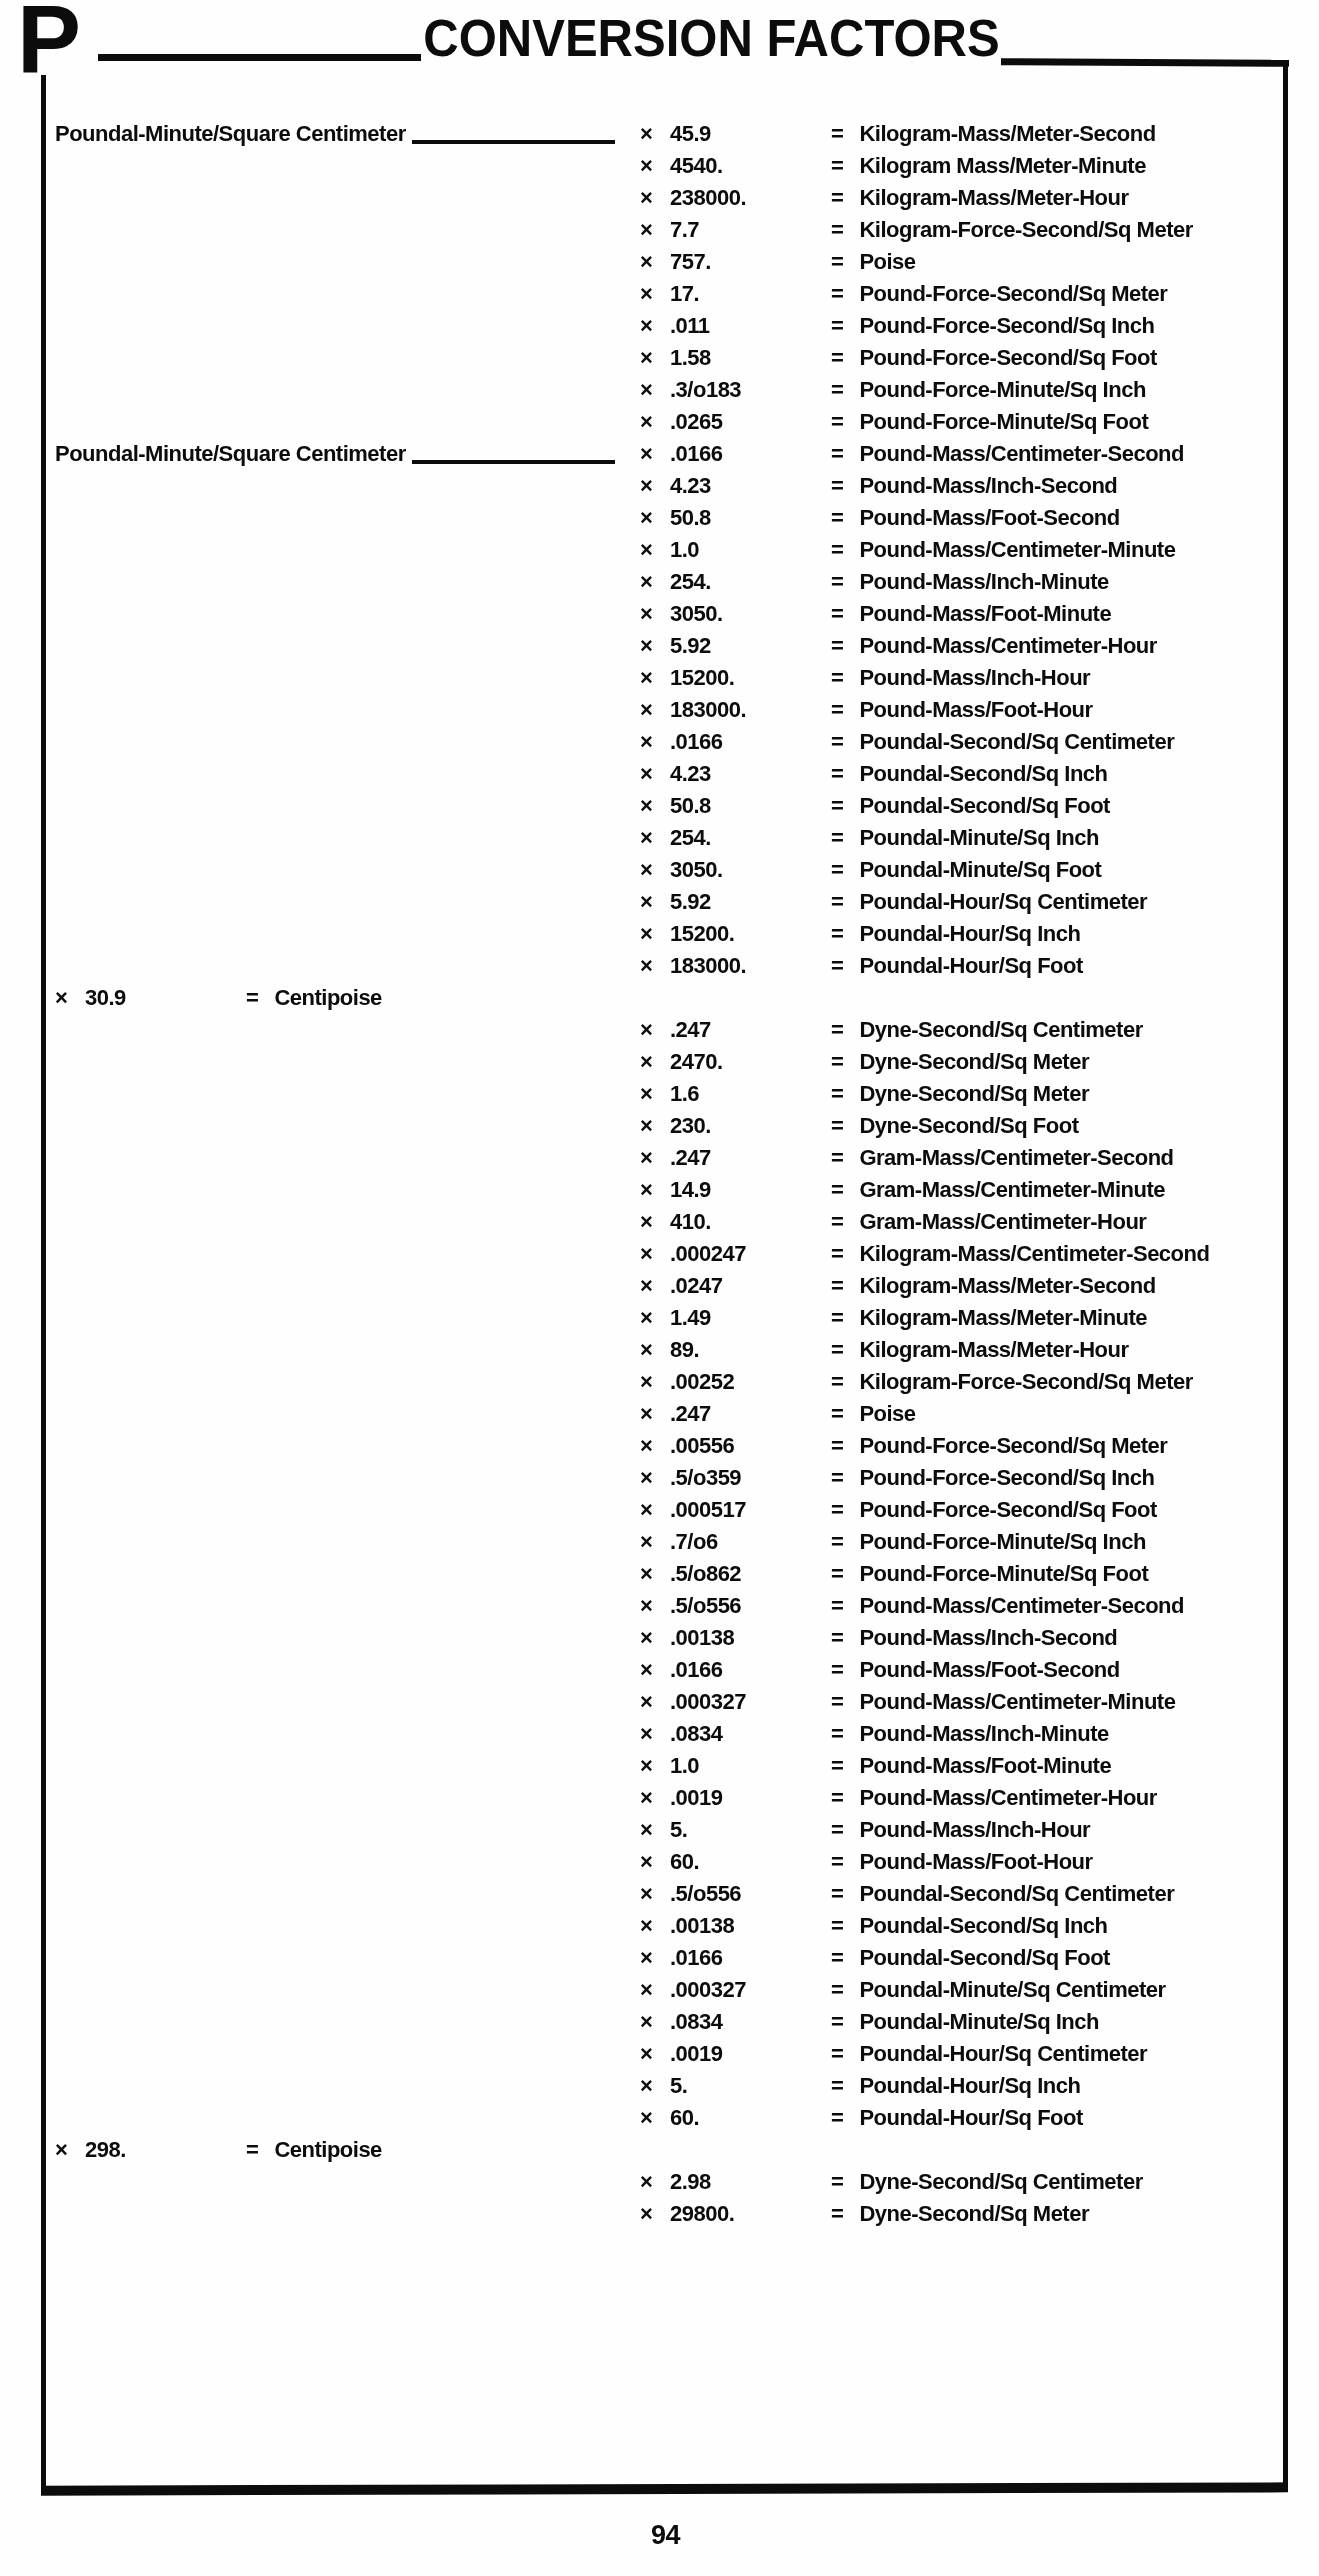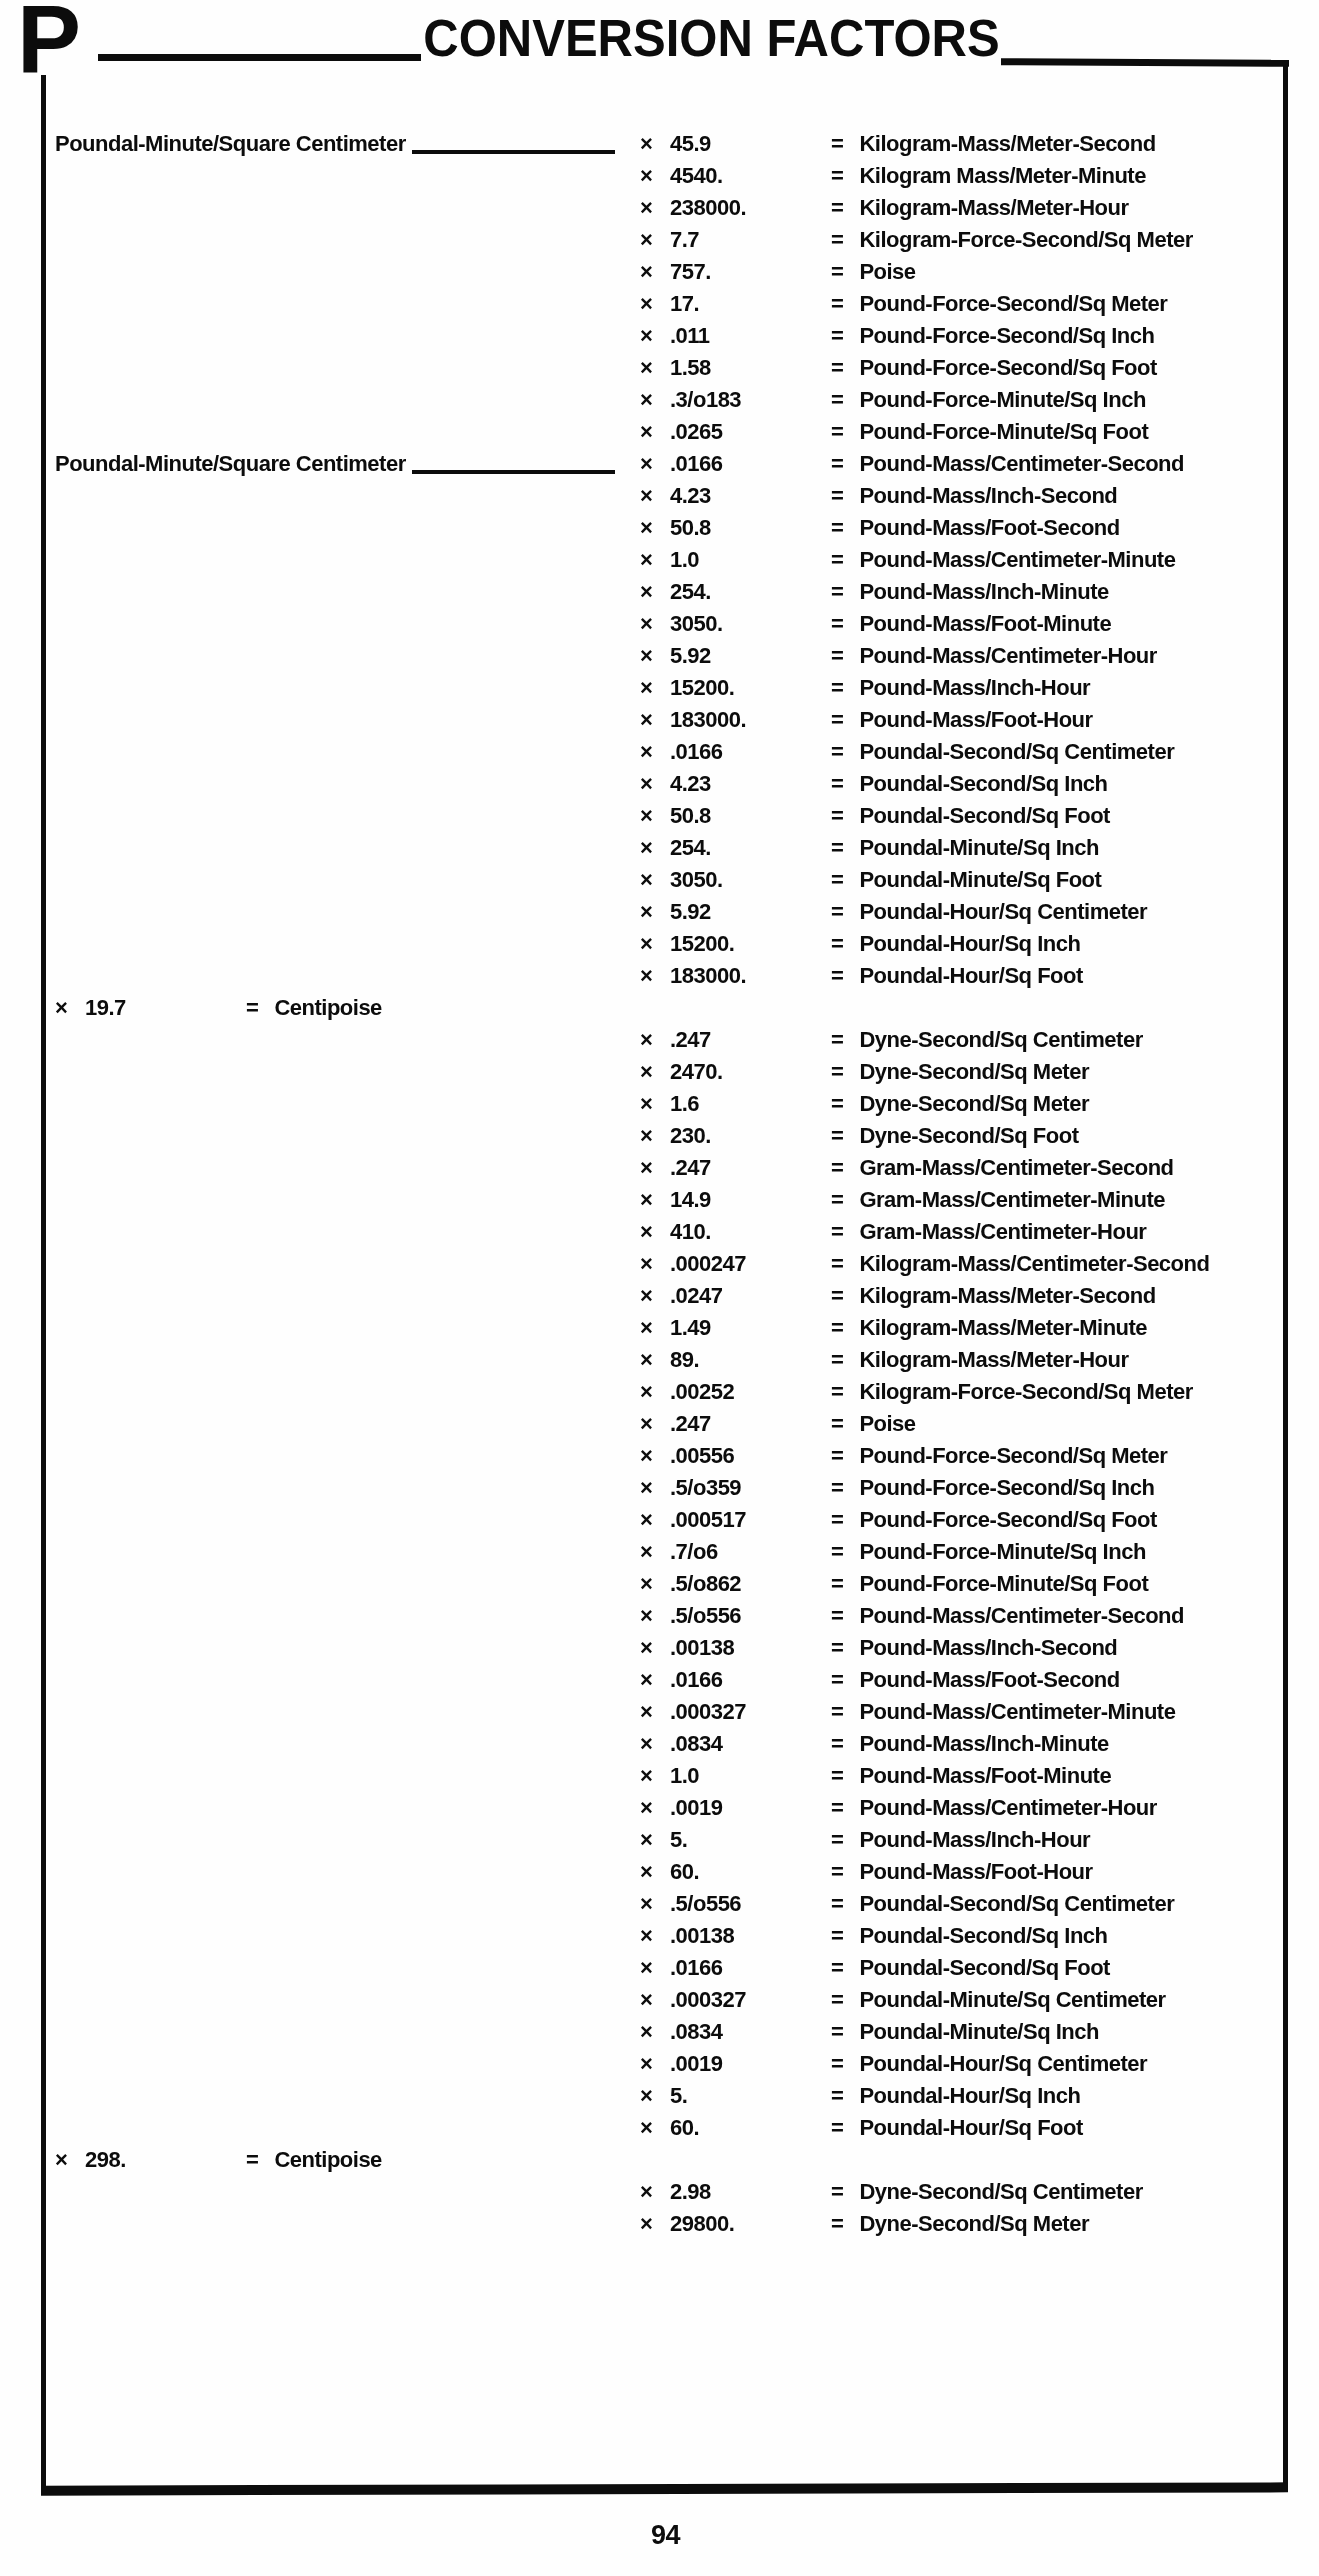--- a/index.html
+++ b/index.html
@@ -15,21 +15,21 @@
     position:absolute;left:401px;top:9px;width:621px;text-align:center;
     font-size:50px;font-weight:700;letter-spacing:0px;white-space:nowrap;
     transform:scale(0.98,1.05);
   }
   .rule{position:absolute;background:#0c0c0c;}
   .rule-left{left:98px;top:54px;width:323px;height:7.1px;}
   .rule-right{left:1001px;top:59px;width:288px;height:7.1px;transform:rotate(0.3deg);}
   .border-left{left:41px;top:75px;width:4.5px;height:2418px;}
   .border-right{left:1283px;top:62px;width:5.2px;height:2429px;}
   .border-bottom{left:41px;top:2484px;width:1247px;height:10.3px;transform:rotate(-0.15deg);}
-  .rows{position:absolute;left:55px;top:128px;width:1222px;}
+  .rows{position:absolute;left:55px;top:118px;width:1222px;}
   .row{
     display:flex;height:32px;align-items:center;
     font-size:22px;font-weight:700;letter-spacing:-0.5px;white-space:nowrap;
   }
   .c-label{width:585px;display:flex;align-items:center;height:100%;}
   .leader{flex:1;height:3.9px;background:#0c0c0c;margin-left:6.5px;margin-right:24.6px;align-self:flex-end;margin-bottom:5.8px;}
   .c-factor{width:191px;display:flex;align-items:center;}
   .x-sign{display:inline-block;width:30px;}
   .c-result{flex:1;display:flex;align-items:center;}
   .eq-sign{display:inline-block;width:28.4px;}
@@ -404,21 +404,21 @@
           <span>183000.</span>
         </div>
         <div class="c-result">
           <span class="eq-sign">=</span>
           <span>Poundal-Hour/Sq Foot</span>
         </div>
       </div>
       <div class="row">
         <div class="c-factor">
           <span class="x-sign">×</span>
-          <span>19.7</span>
+          <span>30.9</span>
         </div>
         <div class="c-result">
           <span class="eq-sign">=</span>
           <span>Centipoise</span>
         </div>
       </div>
       <div class="row">
         <div class="c-label">
           <span></span>
         </div>

